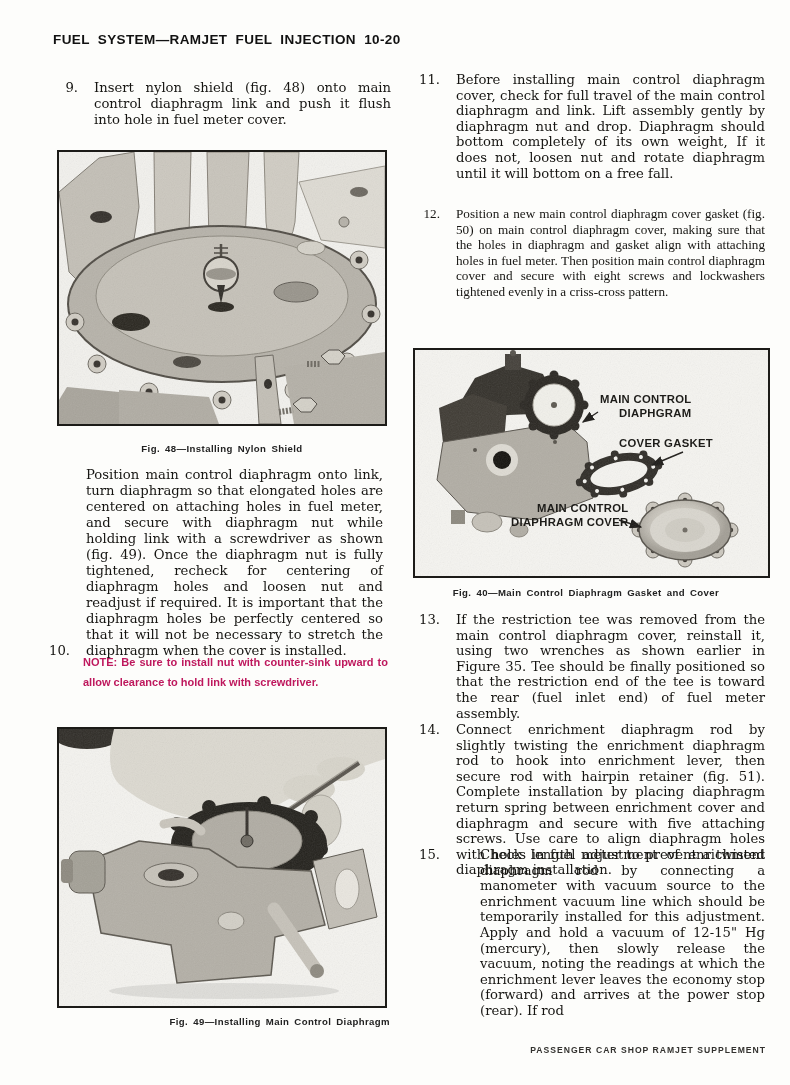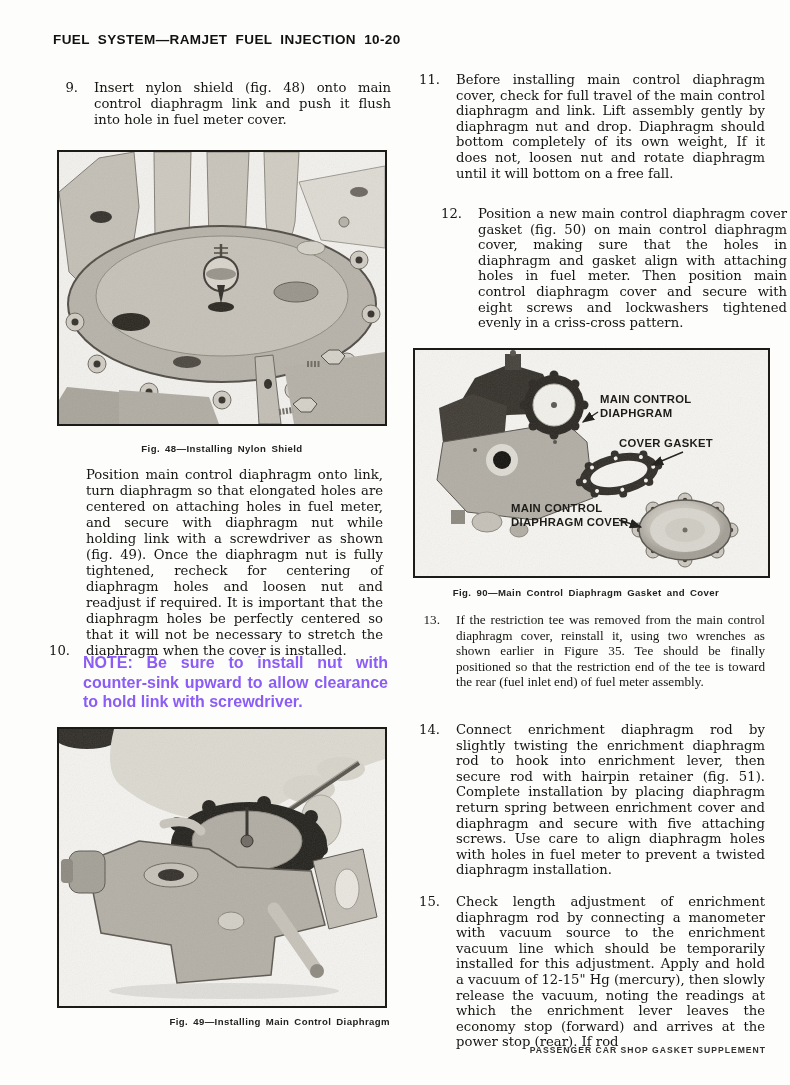--- a/index.html
+++ b/index.html
@@ -17,23 +17,23 @@
   }
   .step { position:absolute; display:flex; }
   .step-num { flex:none; width:34px; text-align:right; font-size:13.2px; line-height:16px; padding-right:0; }
   .step-txt { flex:1; margin-left:16px; text-align:justify; font-size:13.2px; line-height:16px; }
   .col-l { width:347px; }
   .col-r { width:359px; }
   .col-r .step-num, .col-r .step-txt { line-height:15.6px; }
   .note {
     position:absolute; left:83px; top:653px; width:305px;
     font-family:"Liberation Sans", sans-serif; font-weight:bold;
-    font-size:16px; line-height:19.5px; text-align:justify; color:#8b5cf6;
-  }
-  .figbox { position:absolute; border:2px solid #1c1b18; background:#f3f2ee; }
+    font-size:11px; line-height:19.5px; text-align:justify; color:#be185d;
+  }
+  .figbox { position:absolute; border:2px solid #1c1b18; background:#f3f2ee;text-align:right; }
   .figbox svg { display:block; }
   .figcap {
     position:absolute; text-align:center;
     font-family:Liberation Sans, sans-serif; font-weight:bold;
     font-size:9.6px; letter-spacing:0.4px; word-spacing:2px; color:#222;
   }
   .fig-label {
     position:absolute; white-space:pre-line;
     font-family:"Liberation Sans", sans-serif; font-weight:bold;
     font-size:11.3px; line-height:13.5px; letter-spacing:0.3px; color:#1d1c19;
@@ -180,21 +180,21 @@
       <rect width="326" height="277" filter="url(#n49)" opacity="0.14"></rect>
     </svg>
   </div>
   <div class="figcap" style="left:45px; top:1016px; width:345px;text-align:right;">Fig. 49—Installing Main Control Diaphragm</div>
 
   <div class="step col-r" style="left:406px; top:72px;">
     <div class="step-num">11.</div>
     <div class="step-txt">Before installing main control diaphragm cover, check for full travel of the main control diaphragm and link. Lift assembly gently by diaphragm nut and drop. Diaphragm should bottom completely of its own weight, If it does not, loosen nut and rotate diaphragm until it will bottom on a free fall.</div>
   </div>
 
-  <div class="step col-r" style="left:428px; top:206px;">
+  <div class="step col-r" style="left:406px; top:206px;font-family:Liberation Serif, serif;">
     <div class="step-num">12.</div>
     <div class="step-txt">Position a new main control diaphragm cover gasket (fig. 50) on main control diaphragm cover, making sure that the holes in diaphragm and gasket align with attaching holes in fuel meter. Then position main control diaphragm cover and secure with eight screws and lockwashers tightened evenly in a criss-cross pattern.</div>
   </div>
 
   <div class="figbox" style="left:413px; top:348px; width:357px; height:230px;">
     <svg width="353" height="226" viewBox="0 0 353 226" style="position:absolute;left:0;top:0;">
       <defs>
         <filter id="n50">
             <feTurbulence type="fractalNoise" baseFrequency="0.9" numOctaves="2"></feTurbulence>
             <feColorMatrix type="saturate" values="0"></feColorMatrix>
@@ -289,32 +289,32 @@
       <line x1="268" y1="102" x2="237" y2="115" stroke="#1c1a17" stroke-width="1.4" marker-end="url(#arr50)"></line>
       <line x1="204" y1="170" x2="226" y2="177" stroke="#1c1a17" stroke-width="1.4" marker-end="url(#arr50)"></line>
       <rect width="353" height="226" filter="url(#n50)" opacity="0.13"></rect>
     </svg>
     <div class="fig-label" style="left:185px; top:43px;">MAIN CONTROL
 DIAPHGRAM</div>
     <div class="fig-label" style="left:204px; top:87px;">COVER GASKET</div>
     <div class="fig-label" style="left:96px; top:152px;">MAIN CONTROL
 DIAPHRAGM COVER</div>
   </div>
-  <div class="figcap" style="left:406px; top:587px; width:360px;">Fig. 90—Main Control Diaphragm Gasket and Cover</div>
-
-  <div class="step col-r" style="left:406px; top:612px;font-family:Liberation Serif, serif;">
+  <div class="figcap" style="left:406px; top:587px; width:360px;">Fig. 40—Main Control Diaphragm Gasket and Cover</div>
+
+  <div class="step col-r" style="left:406px; top:612px;">
     <div class="step-num">13.</div>
     <div class="step-txt">If the restriction tee was removed from the main control diaphragm cover, reinstall it, using two wrenches as shown earlier in Figure 35. Tee should be finally positioned so that the restriction end of the tee is toward the rear (fuel inlet end) of fuel meter assembly.</div>
   </div>
 
   <div class="step col-r" style="left:406px; top:722px;">
     <div class="step-num">14.</div>
     <div class="step-txt">Connect enrichment diaphragm rod by slightly twisting the enrichment diaphragm rod to hook into enrichment lever, then secure rod with hairpin retainer (fig. 51). Complete installation by placing diaphragm return spring between enrichment cover and diaphragm and secure with five attaching screws. Use care to align diaphragm holes with holes in fuel meter to prevent a twisted diaphragm installation.</div>
   </div>
 
-  <div class="step col-r" style="left:406px; top:894px;">
+  <div class="step col-r" style="left:406px; top:847px;gap:24px;">
     <div class="step-num">15.</div>
     <div class="step-txt">Check length adjustment of enrichment diaphragm rod by connecting a manometer with vacuum source to the enrichment vacuum line which should be temporarily installed for this adjustment. Apply and hold a vacuum of 12-15" Hg (mercury), then slowly release the vacuum, noting the readings at which the enrichment lever leaves the economy stop (forward) and arrives at the power stop (rear). If rod</div>
   </div>
 
-  <div class="ftr">PASSENGER CAR SHOP GASKET SUPPLEMENT</div>
+  <div class="ftr">PASSENGER CAR SHOP RAMJET SUPPLEMENT</div>
 
 </div>
 
 </body></html>

